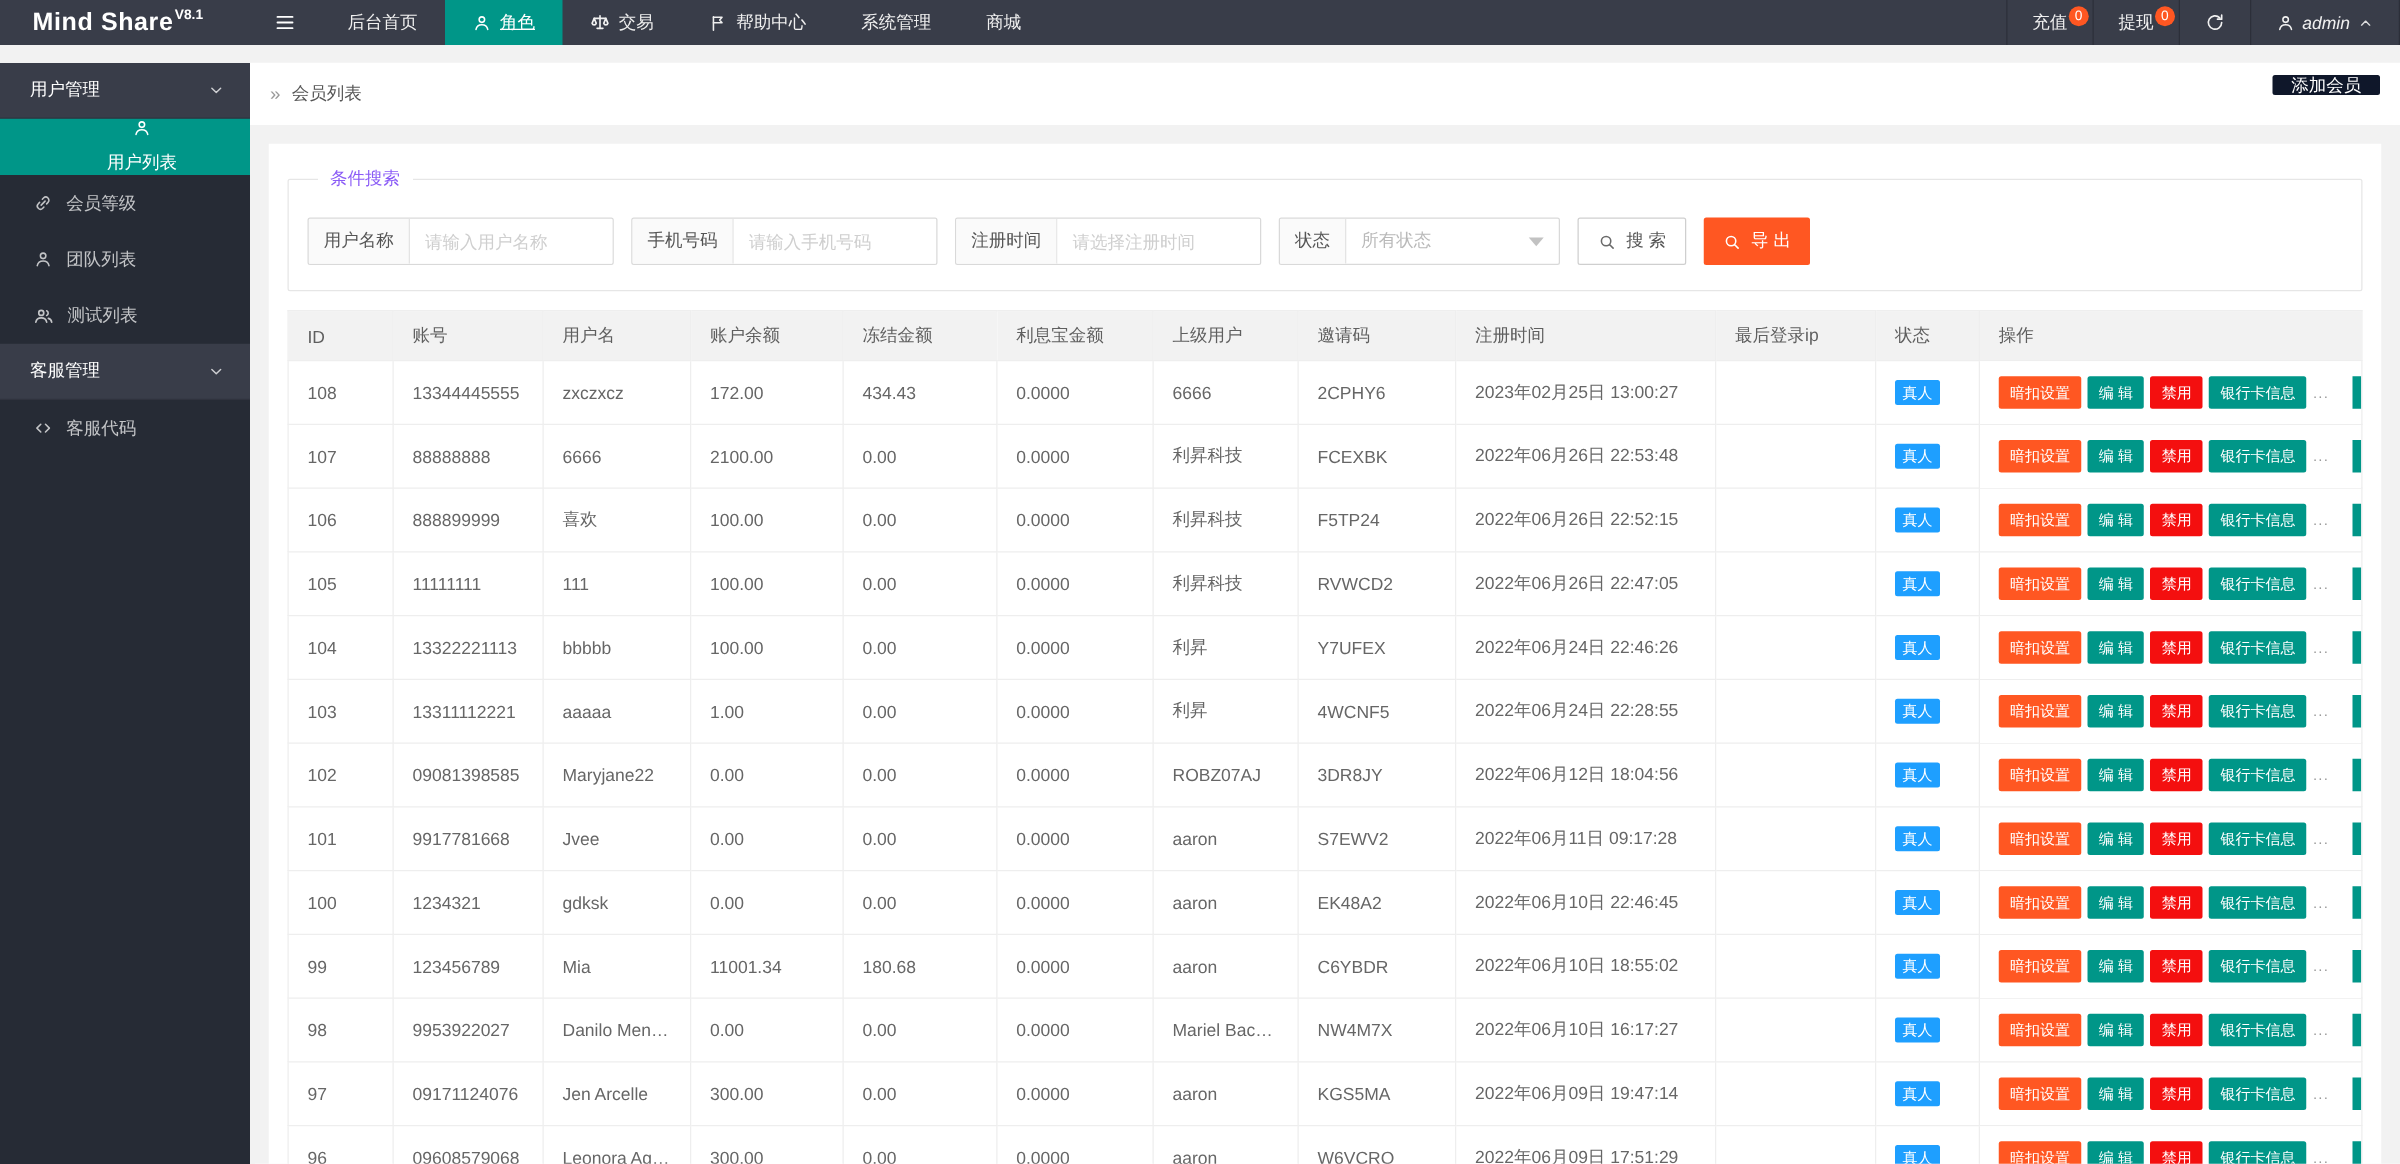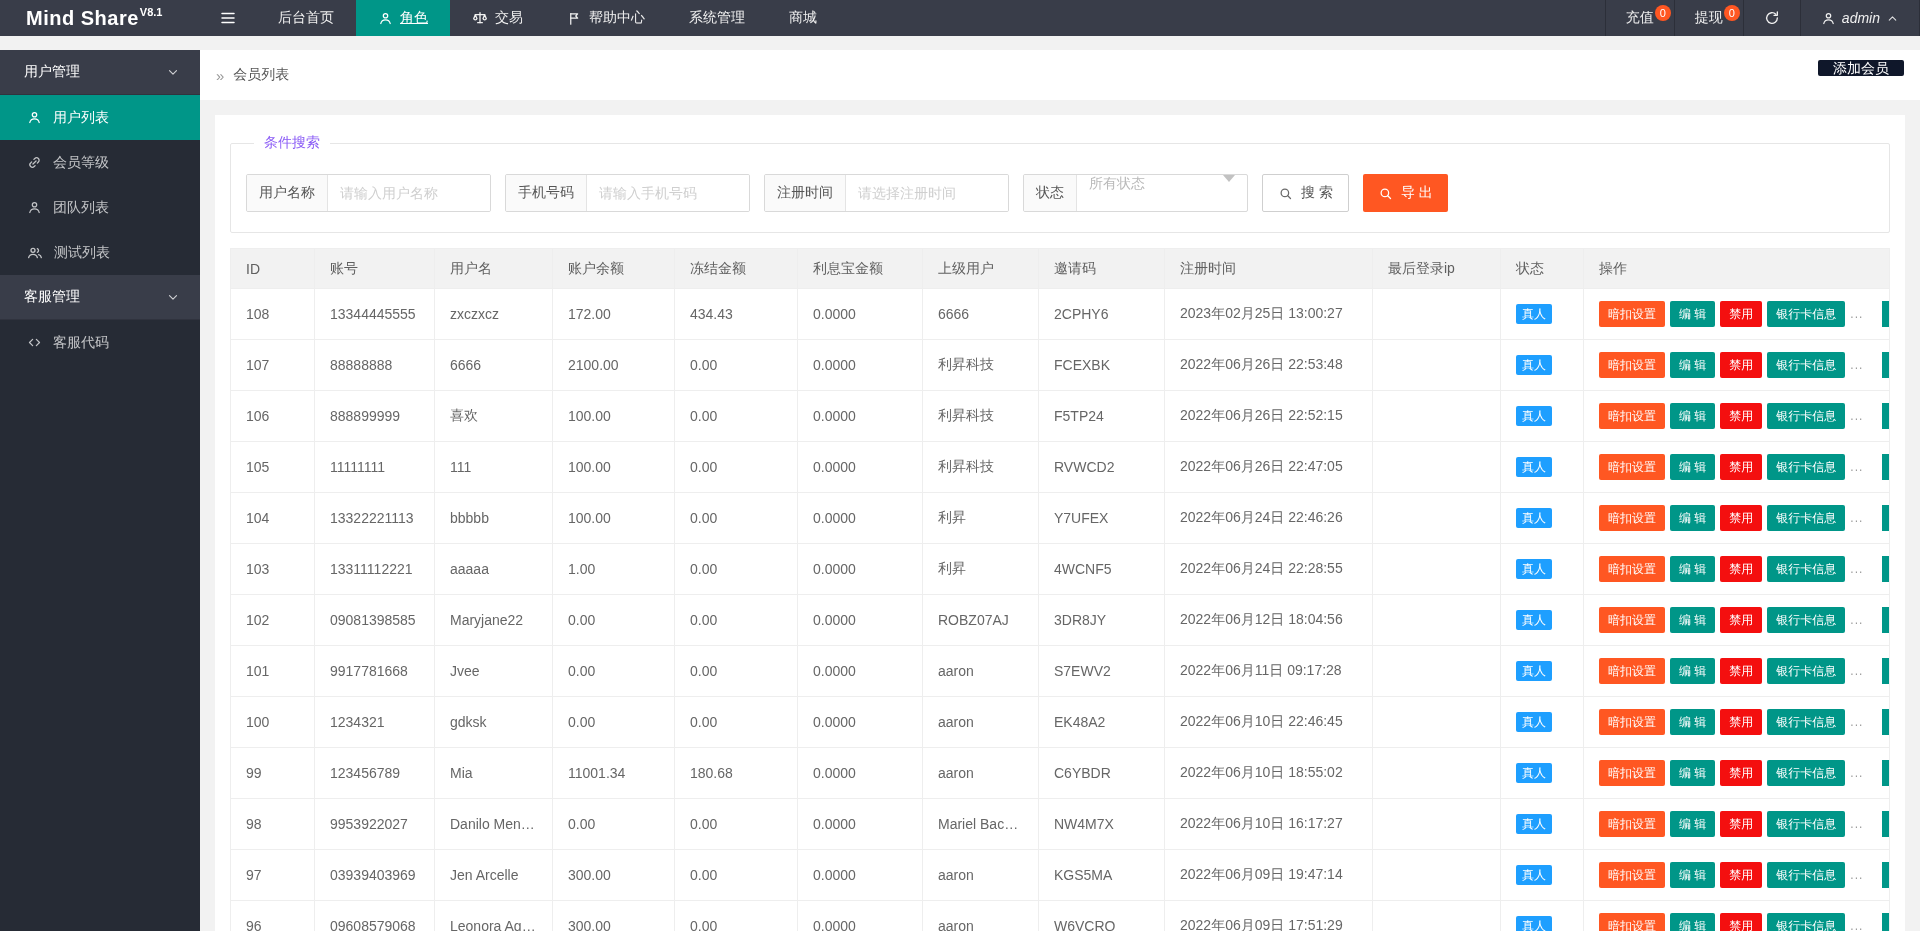--- a/index.html
+++ b/index.html
@@ -46,21 +46,21 @@
     height:45px; background:#393D49; color:#fff; display:flex; align-items:center;
     justify-content:space-between; padding:0 20px 0 24px; cursor:pointer; font-size:14px;
     border-bottom:1px solid rgba(0,0,0,.15);
   }
   .side-group .chev { color:#fff; opacity:.75; }
   .side-item {
     height:45px; display:flex; align-items:center; gap:11px; padding-left:27px;
     color:rgba(255,255,255,.72); cursor:pointer; font-size:14px;
   }
   .side-item .icon { color:rgba(255,255,255,.72); }
-  .side-item.active { background:#009688; color:#fff; }
+  .side-item.active { background:#009688; color:#fff;flex-direction:column; }
   .side-item.active .icon { color:#fff; }
 
   
   .main { position:absolute; top:50px; left:200px; width:1720px; height:881px; overflow:hidden; }
   .crumbbar { height:50px; background:#fff; display:flex; align-items:center; padding-left:16px; position:relative; }
   .crumb-sep { color:#9a9a9a; font-size:15px; margin-right:9px; }
   .crumb-label { color:#555; font-size:14px; }
   .add-btn {
     position:absolute; right:16px; top:10px; height:16px; padding:0 15px;
     background:#0f172a; color:#fff; border:none; border-radius:2px; font-size:14px; cursor:pointer;
@@ -69,21 +69,21 @@
 
   .card { margin:15px; background:#fff; padding:15px; height:920px; }
 
   fieldset.search-set { border:1px solid #e6e6e6; border-radius:2px; margin:4px 0 0 0; padding:14px 15px 20px 15px; }
   fieldset.search-set legend { padding:0 10px; margin-left:8px; color:#8b5cf6; font-size:14px; }
   .srow { display:flex; align-items:center; gap:14px; margin-top:8px; }
   .igroup { display:flex; align-items:stretch; height:38px; border:1px solid #d9d9d9; border-radius:2px; background:#fff; overflow:hidden; }
   .ilabel { display:flex; align-items:center; padding:0 12px; color:#555; background:#fafafa; border-right:1px solid #e4e4e4; white-space:nowrap; }
   .igroup input { border:none; outline:none; padding:0 12px; width:162px; font-size:14px; color:#666; font-family:inherit; }
   .igroup input::placeholder { color:#cfcfcf; }
-  .sel-box { display:flex; align-items:flex-start; justify-content:space-between; width:170px; padding:0 12px; cursor:pointer; }
+  .sel-box { display:flex; align-items:center; justify-content:space-between; width:170px; padding:0 12px; cursor:pointer; }
   .sel-value { color:#b9b9b9; }
   .caret { width:0; height:0; border-left:6px solid transparent; border-right:6px solid transparent; border-top:7px solid #c2c2c2; }
   .btn-search {
     height:38px; padding:0 15px; background:#fff; border:1px solid #cfcfcf; border-radius:2px;
     color:#565656; font-size:14px; display:flex; align-items:center; gap:8px; cursor:pointer; font-family:inherit;
   }
   .btn-search .icon { color:#6a6a6a; }
   .btn-export {
     height:38px; padding:0 15px; background:#FF5722; border:none; border-radius:2px;
     color:#fff; font-size:14px; display:flex; align-items:center; gap:8px; cursor:pointer; font-family:inherit;
@@ -506,21 +506,21 @@
             <td>0.0000</td>
             <td>Mariel Bacalso</td>
             <td>NW4M7X</td>
             <td>2022年06月10日 16:17:27</td>
             <td></td>
             <td><span class="status-badge" style="background:#1E9FFF">真人</span></td>
             <td class="actions"><button class="act-btn" style="background: rgb(255, 87, 34);">暗扣设置</button><button class="act-btn" style="background: rgb(0, 150, 136);">编 辑</button><button class="act-btn" style="background: rgb(244, 15, 15);">禁用</button><button class="act-btn" style="background: rgb(0, 150, 136);">银行卡信息</button><span class="more">...</span><span class="sliver"></span></td>
           </tr>
           <tr>
             <td>97</td>
-            <td>03939403969</td>
+            <td>09171124076</td>
             <td>Jen Arcelle</td>
             <td>300.00</td>
             <td>0.00</td>
             <td>0.0000</td>
             <td>aaron</td>
             <td>KGS5MA</td>
             <td>2022年06月09日 19:47:14</td>
             <td></td>
             <td><span class="status-badge" style="background:#1E9FFF">真人</span></td>
             <td class="actions"><button class="act-btn" style="background: rgb(255, 87, 34);">暗扣设置</button><button class="act-btn" style="background: rgb(0, 150, 136);">编 辑</button><button class="act-btn" style="background: rgb(244, 15, 15);">禁用</button><button class="act-btn" style="background: rgb(0, 150, 136);">银行卡信息</button><span class="more">...</span><span class="sliver"></span></td>

